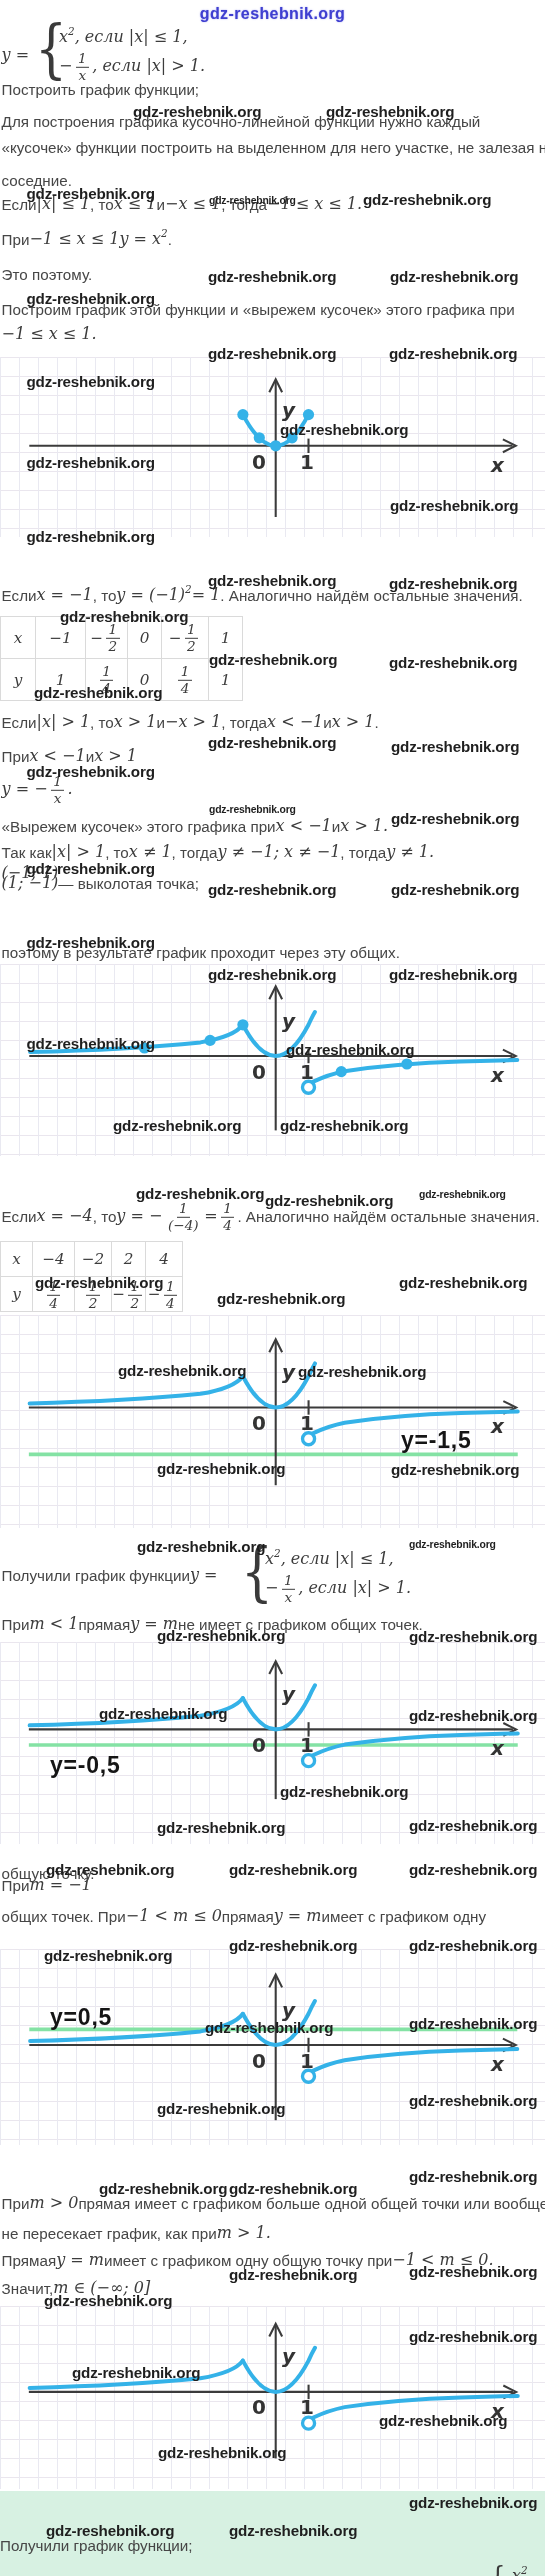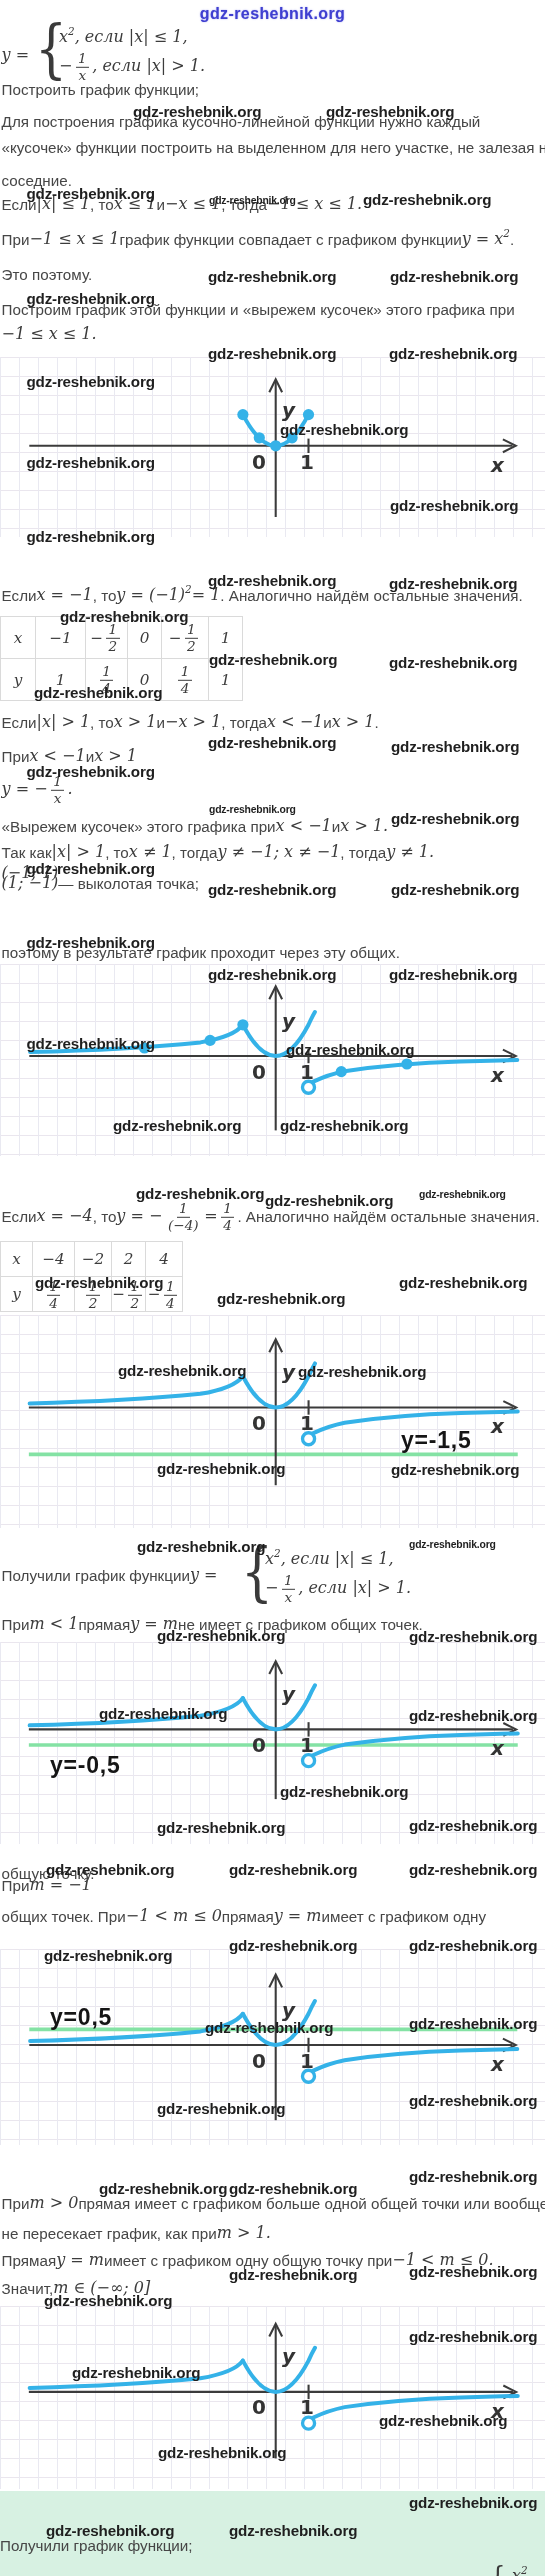--- a/index.html
+++ b/index.html
@@ -85,21 +85,20 @@
       <span class="txt">, то </span>
       <span class="mth">x ≤ 1</span>
       <span class="txt"> и </span>
       <span class="mth">−x ≤ 1</span>
       <span class="txt">, тогда </span>
       <span class="mth">−1  ≤  x  ≤  1.</span>
     </div>
   <div class="tl" style="left:1.6px;top:229px">
       <span class="txt">При </span>
       <span class="mth">−1  ≤  x  ≤  1</span>
-      <span class="txt"> график функции совпадает с графиком функции </span>
       <span class="mth">y = x</span>
       <span class="sup">2</span>
       <span class="txt">.</span>
     </div>
   <div class="tl" style="left:1.6px;top:265px">
       <span class="txt">Это поэтому.</span>
     </div>
   <div class="tl" style="left:1.6px;top:300px">
       <span class="txt">Построим график этой функции и «вырежем кусочек» этого графика при</span>
     </div>

